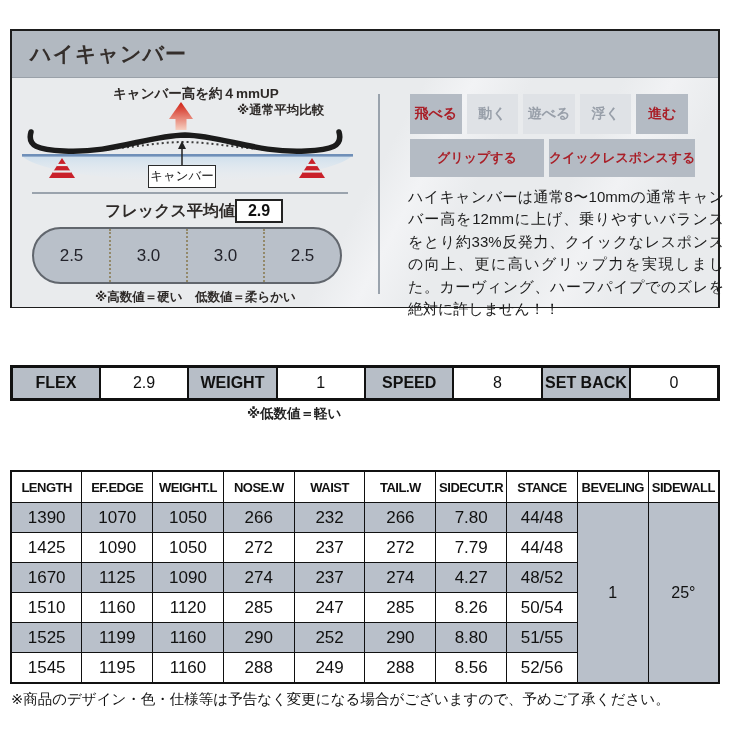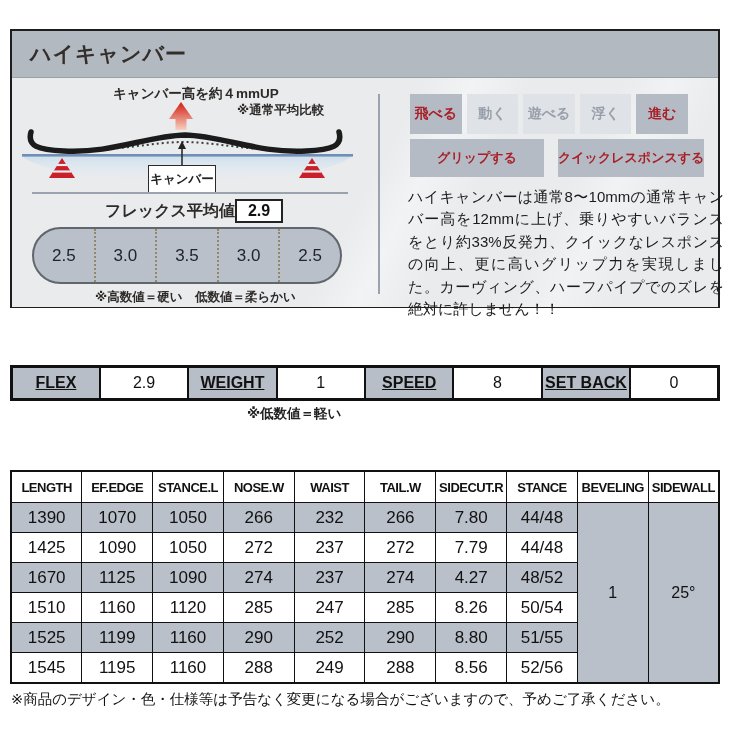--- a/index.html
+++ b/index.html
@@ -19,23 +19,23 @@
   }
   .panel-title{font-size:21px;font-weight:bold;color:#342e2b;letter-spacing:1px;}
   .panel-body{
     position:relative;height:229px;
     background:linear-gradient(118deg,#e9ebed 0%,#e9ebed 50%,#f2f3f5 56%,#e9ebed 63%,#e9ebed 74%,#f1f2f4 80%,#e9ebed 87%);
   }
   .cam-caption{position:absolute;left:101px;top:7px;font-size:13.5px;font-weight:bold;color:#2e2a28;}
   .cam-note{position:absolute;left:225px;top:24px;font-size:12.5px;font-weight:bold;color:#2e2a28;}
   .cam-svg{position:absolute;left:0;top:21px;}
   .cam-label{
-    position:absolute;left:136px;top:87px;width:68px;height:29px;
+    position:absolute;left:136px;top:87px;width:68px;height:23px;
     background:#fff;border:1.5px solid #2b2b2b;box-sizing:border-box;
-    font-size:12.5px;font-weight:bold;color:#222;display:flex;align-items:center;justify-content:center;
+    font-size:12.5px;font-weight:normal;color:#222;display:flex;align-items:center;justify-content:center;
   }
   .h-divider{position:absolute;left:20px;top:114px;width:316px;height:2px;background:#9aa3ad;}
   .v-divider{position:absolute;left:366px;top:16px;width:2px;height:200px;background:#9aa3ad;}
   .flex-title-row{position:absolute;left:93px;top:121px;display:flex;align-items:center;}
   .flex-title{font-size:16px;font-weight:bold;color:#2e2a28;}
   .flex-avg{
     display:inline-block;background:#fff;border:2px solid #222;
     font-size:16px;font-weight:bold;color:#111;padding:1px 11px;
   }
   .flex-board{
@@ -44,21 +44,21 @@
     box-sizing:border-box;display:flex;overflow:hidden;
   }
   .flex-seg{
     flex:1;display:flex;align-items:center;justify-content:center;
     font-size:17px;color:#23232b;
   }
   .flex-seg + .flex-seg{border-left:2px dotted #93896a;text-align:center;}
   .flex-note{position:absolute;left:83px;top:211px;font-size:12.5px;font-weight:bold;color:#2e2a28;}
   
   .chips-row1{position:absolute;left:398px;top:16px;width:278px;display:flex;gap:5px;}
-  .chips-row2{position:absolute;left:398px;top:61px;width:278px;display:flex;gap:14px;}
+  .chips-row2{position:absolute;left:398px;top:61px;width:278px;display:flex;gap:5px;}
   .chip{
     height:40px;display:flex;align-items:center;justify-content:center;
     font-weight:bold;box-sizing:border-box;flex:1;
   }
   .chips-row1 .chip{font-size:14px;}
   .chips-row2 .chip{height:38px;font-size:13px;white-space:nowrap;}
   .chips-row2 .chip:first-child{flex:0 0 134px;}
   .chip-on{background:#b4bbc4;color:#a91f28;}
   .chip-off{background:#dfe2e6;color:#989fa9;}
   .description{
@@ -68,21 +68,21 @@
   }
   
   .stats-table{
     position:absolute;left:10px;top:365px;width:710px;height:36px;
     border-collapse:collapse;table-layout:fixed;
   }
   .stats-table th,.stats-table td{
     border:2px solid #111;text-align:center;vertical-align:middle;padding:0;
   }
   .stats-table{border:3px solid #111;}
-  .stats-table th{background:#b7bec7;font-size:16px;font-weight:bold;color:#111;text-decoration:underline;}
+  .stats-table th{background:#b7bec7;font-size:16px;font-weight:bold;color:#111;}
   .stats-table td{background:#fff;font-size:16px;color:#111;}
   .stats-note{position:absolute;left:247px;top:405px;font-size:13.5px;font-weight:bold;color:#222;}
   
   .spec-table{
     position:absolute;left:10px;top:470px;width:710px;
     border-collapse:collapse;table-layout:fixed;border:2.5px solid #111;
   }
   .spec-table th,.spec-table td{
     border:1.5px solid #111;text-align:center;vertical-align:middle;padding:0;
   }
@@ -155,21 +155,20 @@
       <div class="h-divider"></div>
       <div class="v-divider"></div>
 
       <div class="flex-title-row">
         <span class="flex-title">フレックス平均値</span>
         <span class="flex-avg">2.9</span>
       </div>
       <div class="flex-board">
           <div class="flex-seg">2.5</div>
           <div class="flex-seg">3.0</div>
-          <div class="flex-seg">3.5</div>
           <div class="flex-seg">3.0</div>
           <div class="flex-seg">2.5</div>
         </div>
       <div class="flex-note">※高数値＝硬い　低数値＝柔らかい</div>
 
       <div class="chips-row1">
           <div class="chip chip-on">飛べる</div>
           <div class="chip chip-off">動く</div>
           <div class="chip chip-off">遊べる</div>
           <div class="chip chip-off">浮く</div>
@@ -198,21 +197,21 @@
         </tr>
       </tbody>
   </table>
   <div class="stats-note">※低数値＝軽い</div>
 
   <table class="spec-table">
     <thead>
         <tr>
           <th>LENGTH</th>
           <th>EF.EDGE</th>
-          <th>STANCE.L</th>
+          <th>WEIGHT.L</th>
           <th>NOSE.W</th>
           <th>WAIST</th>
           <th>TAIL.W</th>
           <th>SIDECUT.R</th>
           <th>STANCE</th>
           <th>BEVELING</th>
           <th>SIDEWALL</th>
         </tr>
       </thead>
     <tbody>

